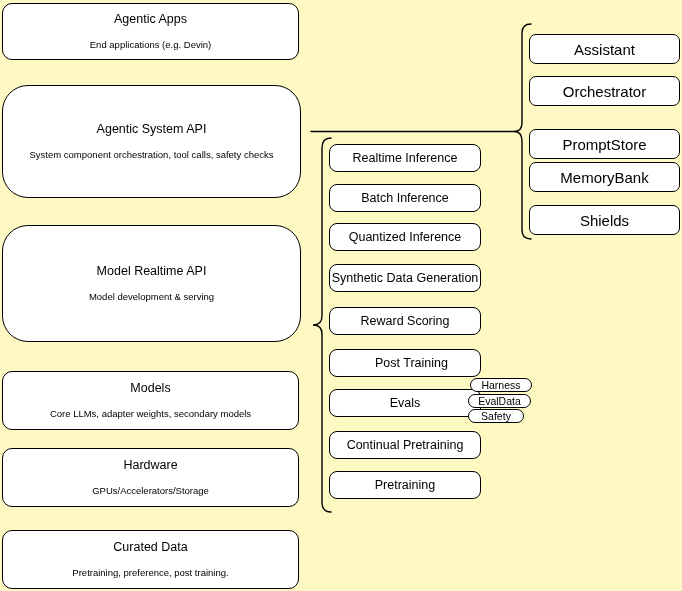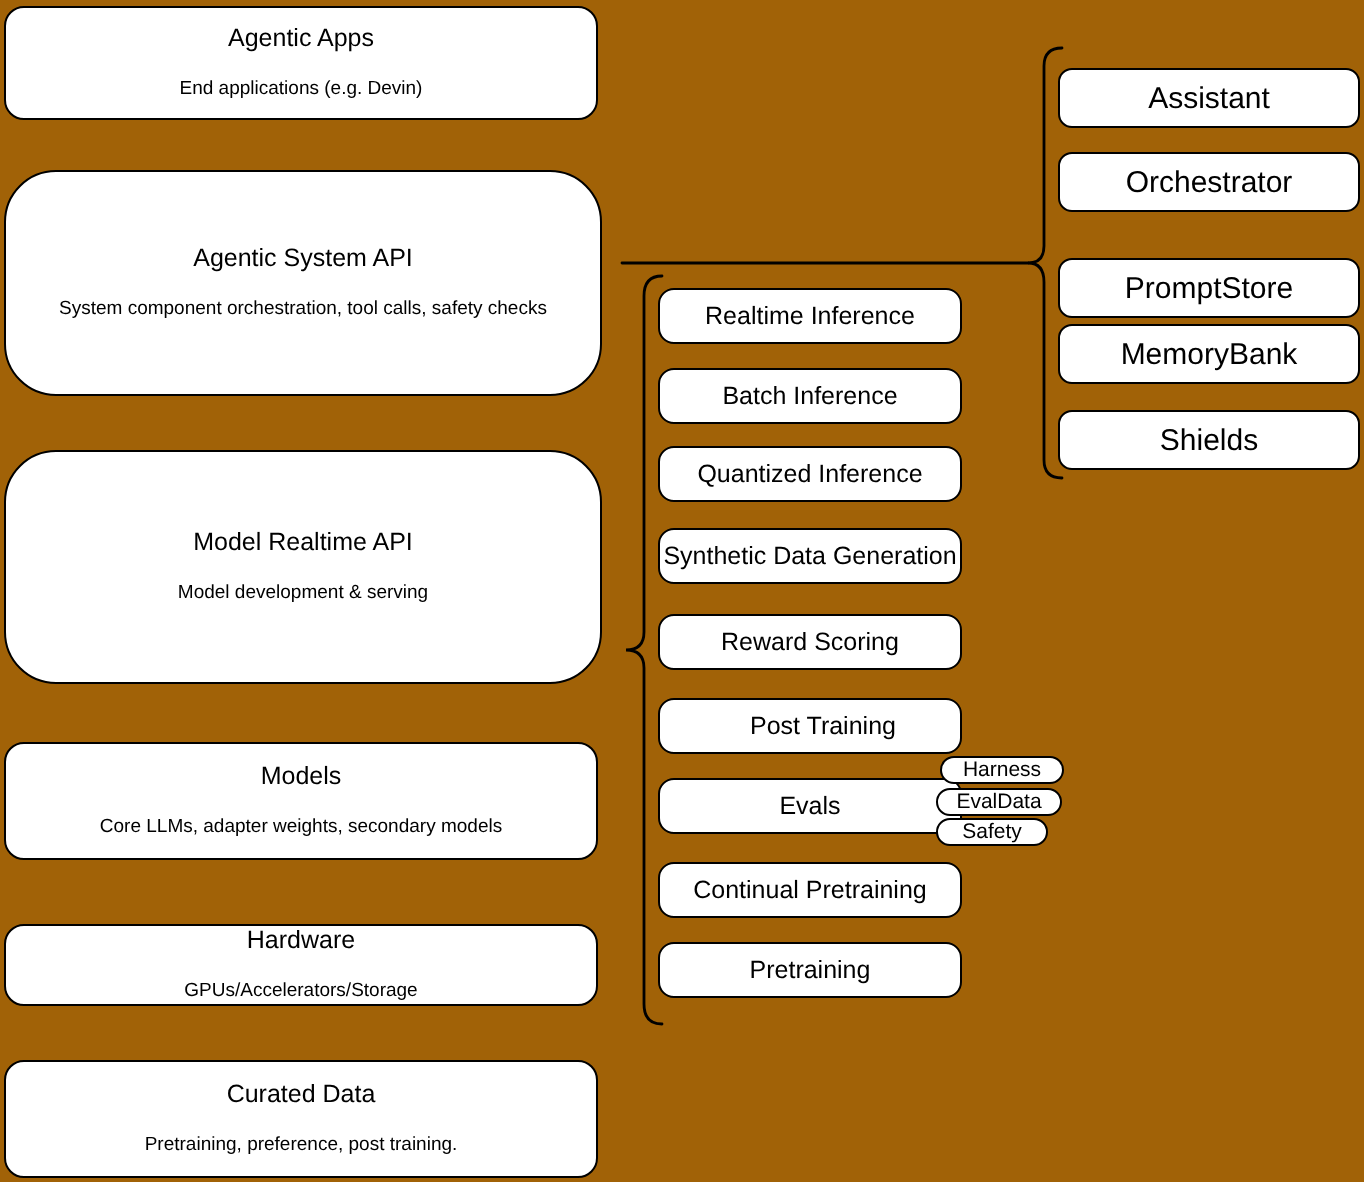--- a/index.html
+++ b/index.html
@@ -1,17 +1,17 @@
 <!DOCTYPE html>
 <html><head>
 <meta charset="utf-8">
 <style>
   html,body{margin:0;padding:0;background:#fff;}
   .canvas{
-    position:relative;width:682px;height:591px;background:#a16207;
+    position:relative;width:682px;height:591px;background:#fef9c3;
     font-family:"Liberation Sans", sans-serif;color:#000;overflow:hidden;
   }
   .connectors{position:absolute;left:0;top:0;width:682px;height:591px;}
   .node{
     position:absolute;box-sizing:border-box;background:#fff;border:1.4px solid #000;
     display:flex;flex-direction:column;align-items:center;justify-content:center;
     text-align:center;
   }
   .lbox{left:2px;width:297px;border-radius:10px;}
   .lbox.big{width:299px;border-radius:26px;}
@@ -46,21 +46,21 @@
     <div class="s">System component orchestration, tool calls, safety checks</div>
   </div>
   <div class="node lbox big" style="top:225px;height:117px;">
     <div class="t">Model Realtime API</div>
     <div class="s">Model development &amp; serving</div>
   </div>
   <div class="node lbox" style="top:371px;height:59px;">
     <div class="t">Models</div>
     <div class="s">Core LLMs, adapter weights, secondary models</div>
   </div>
-  <div class="node lbox" style="top:462px;height:41px;">
+  <div class="node lbox" style="top:448px;height:59px;">
     <div class="t">Hardware</div>
     <div class="s">GPUs/Accelerators/Storage</div>
   </div>
   <div class="node lbox" style="top:530px;height:59px;">
     <div class="t">Curated Data</div>
     <div class="s">Pretraining, preference, post training.</div>
   </div>
 
   <div class="node mbox" style="top:144px;">
     <span>Realtime Inference</span>

